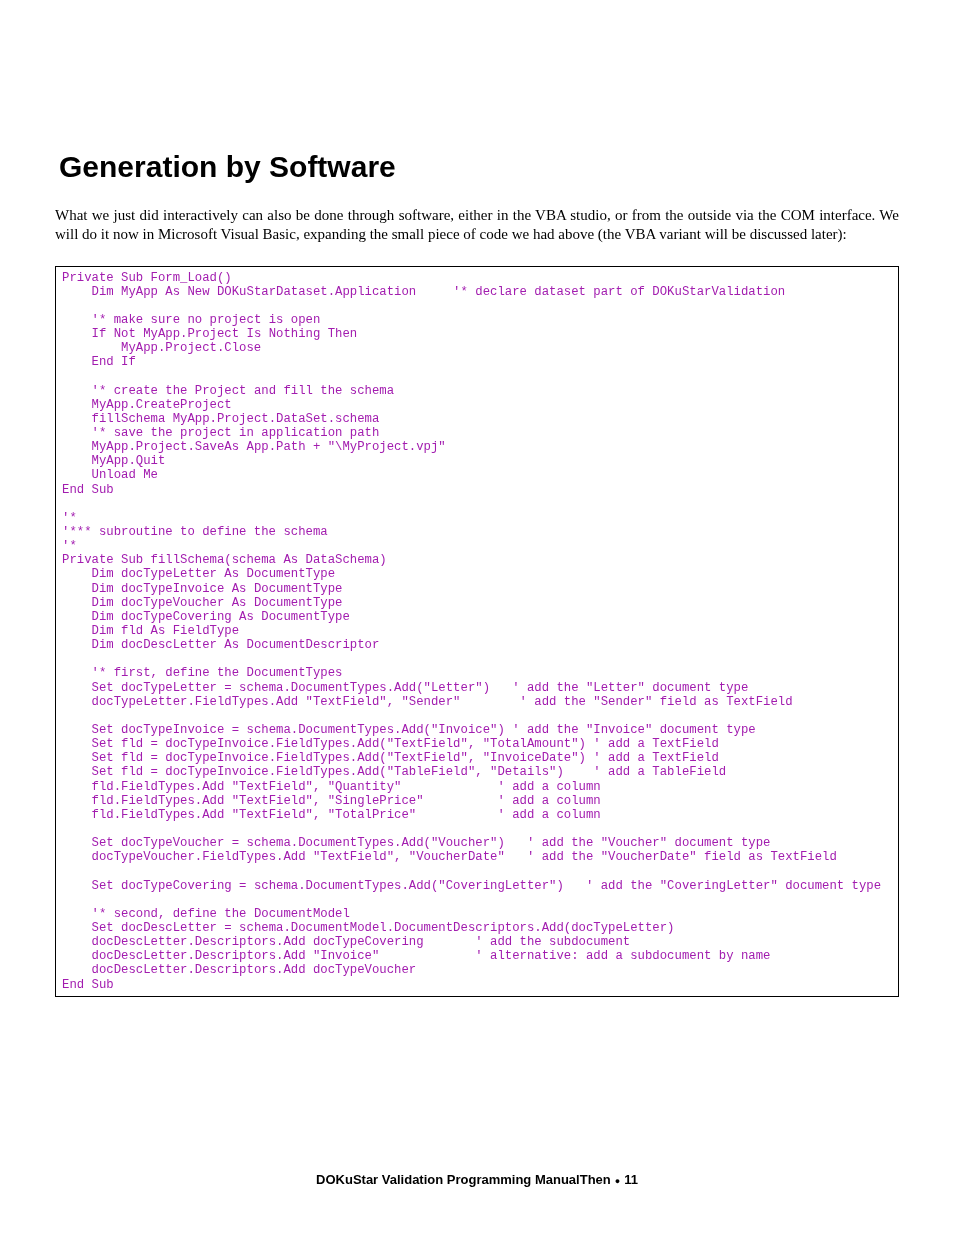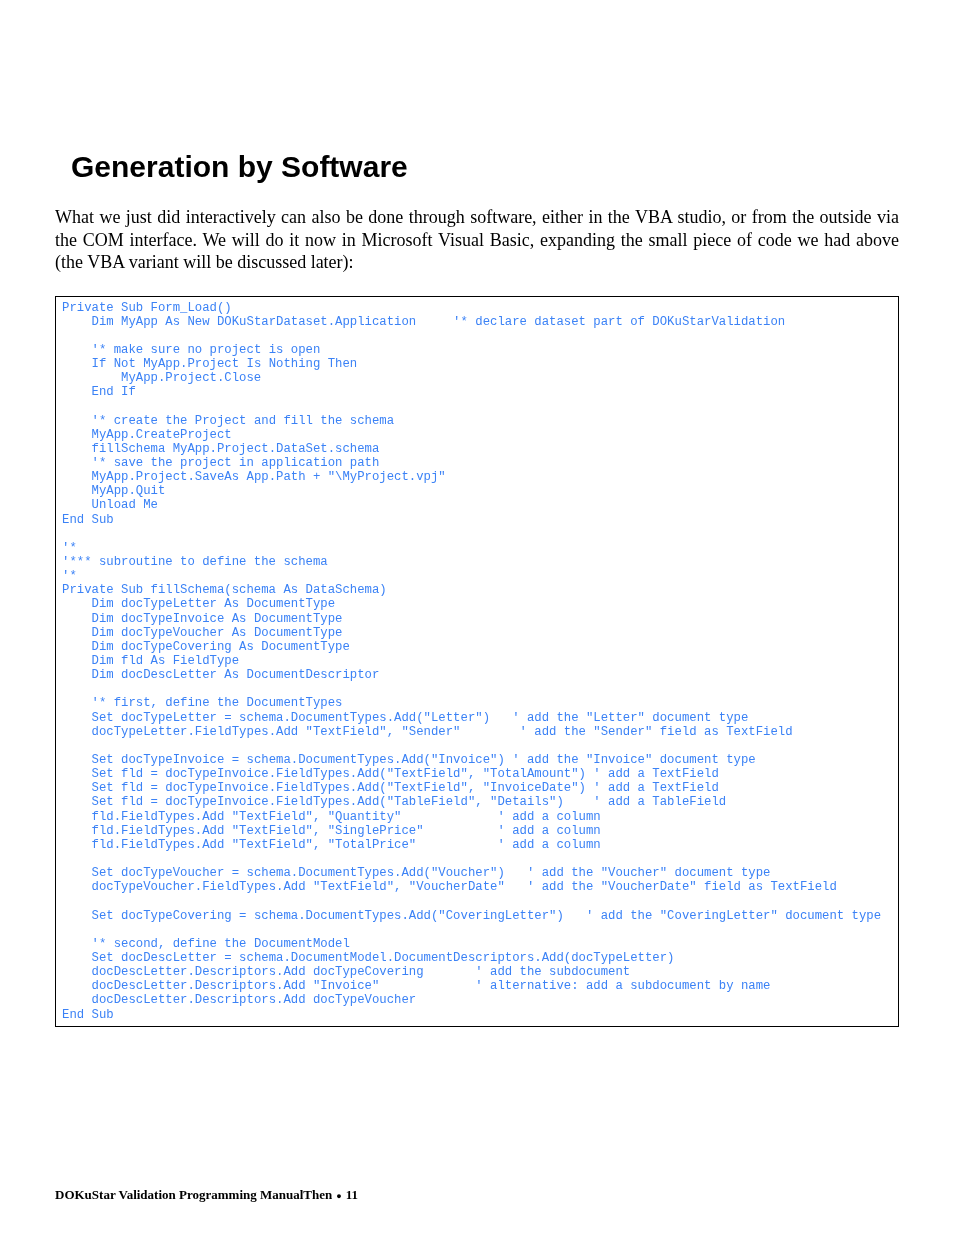--- a/index.html
+++ b/index.html
@@ -14,50 +14,50 @@
     min-height: 1235px;
     padding: 150px 55px 40px 55px;
     font-family: "Times New Roman", Times, serif;
     color: #000;
     position: relative;
   }
   h1.title {
     font-family: Arial, Helvetica, sans-serif;
     font-weight: 700;
     font-size: 30px;
-    margin: 0 0 22px 16px;
+    margin: 0 0 22px 4px;
   }
   p.intro {
     font-family: "Times New Roman", Times, serif;
-    font-size: 18px;
+    font-size: 15px;
     line-height: 1.25;
     margin: 0 0 22px 0;
     text-align: justify;
   }
   pre.code {
     font-family: "Courier New", Courier, monospace;
     font-size: 12.3px;
     line-height: 1.15;
     white-space: pre-wrap;
     word-wrap: break-word;
     border: 1px solid #000;
     padding: 4px 6px;
     margin: 0;
-    color: #3b82f6;
+    color: #a21caf;
   }
   .footer {
     position: absolute;
     left: 55px;
     right: 55px;
-    bottom: 32px;
-    font-family: Liberation Serif, serif;
+    bottom: 48px;
+    font-family: Liberation Sans, sans-serif;
     font-size: 13px;
     font-weight: 700;
     display: flex;
-    justify-content: flex-start;
+    justify-content: center;
     align-items: baseline;
   }
   .footer .right {
     font-weight: 700;
   }
   .footer .right .num {
     font-weight: 700;
   }
   .footer .bullet {
     font-size: 9px;

